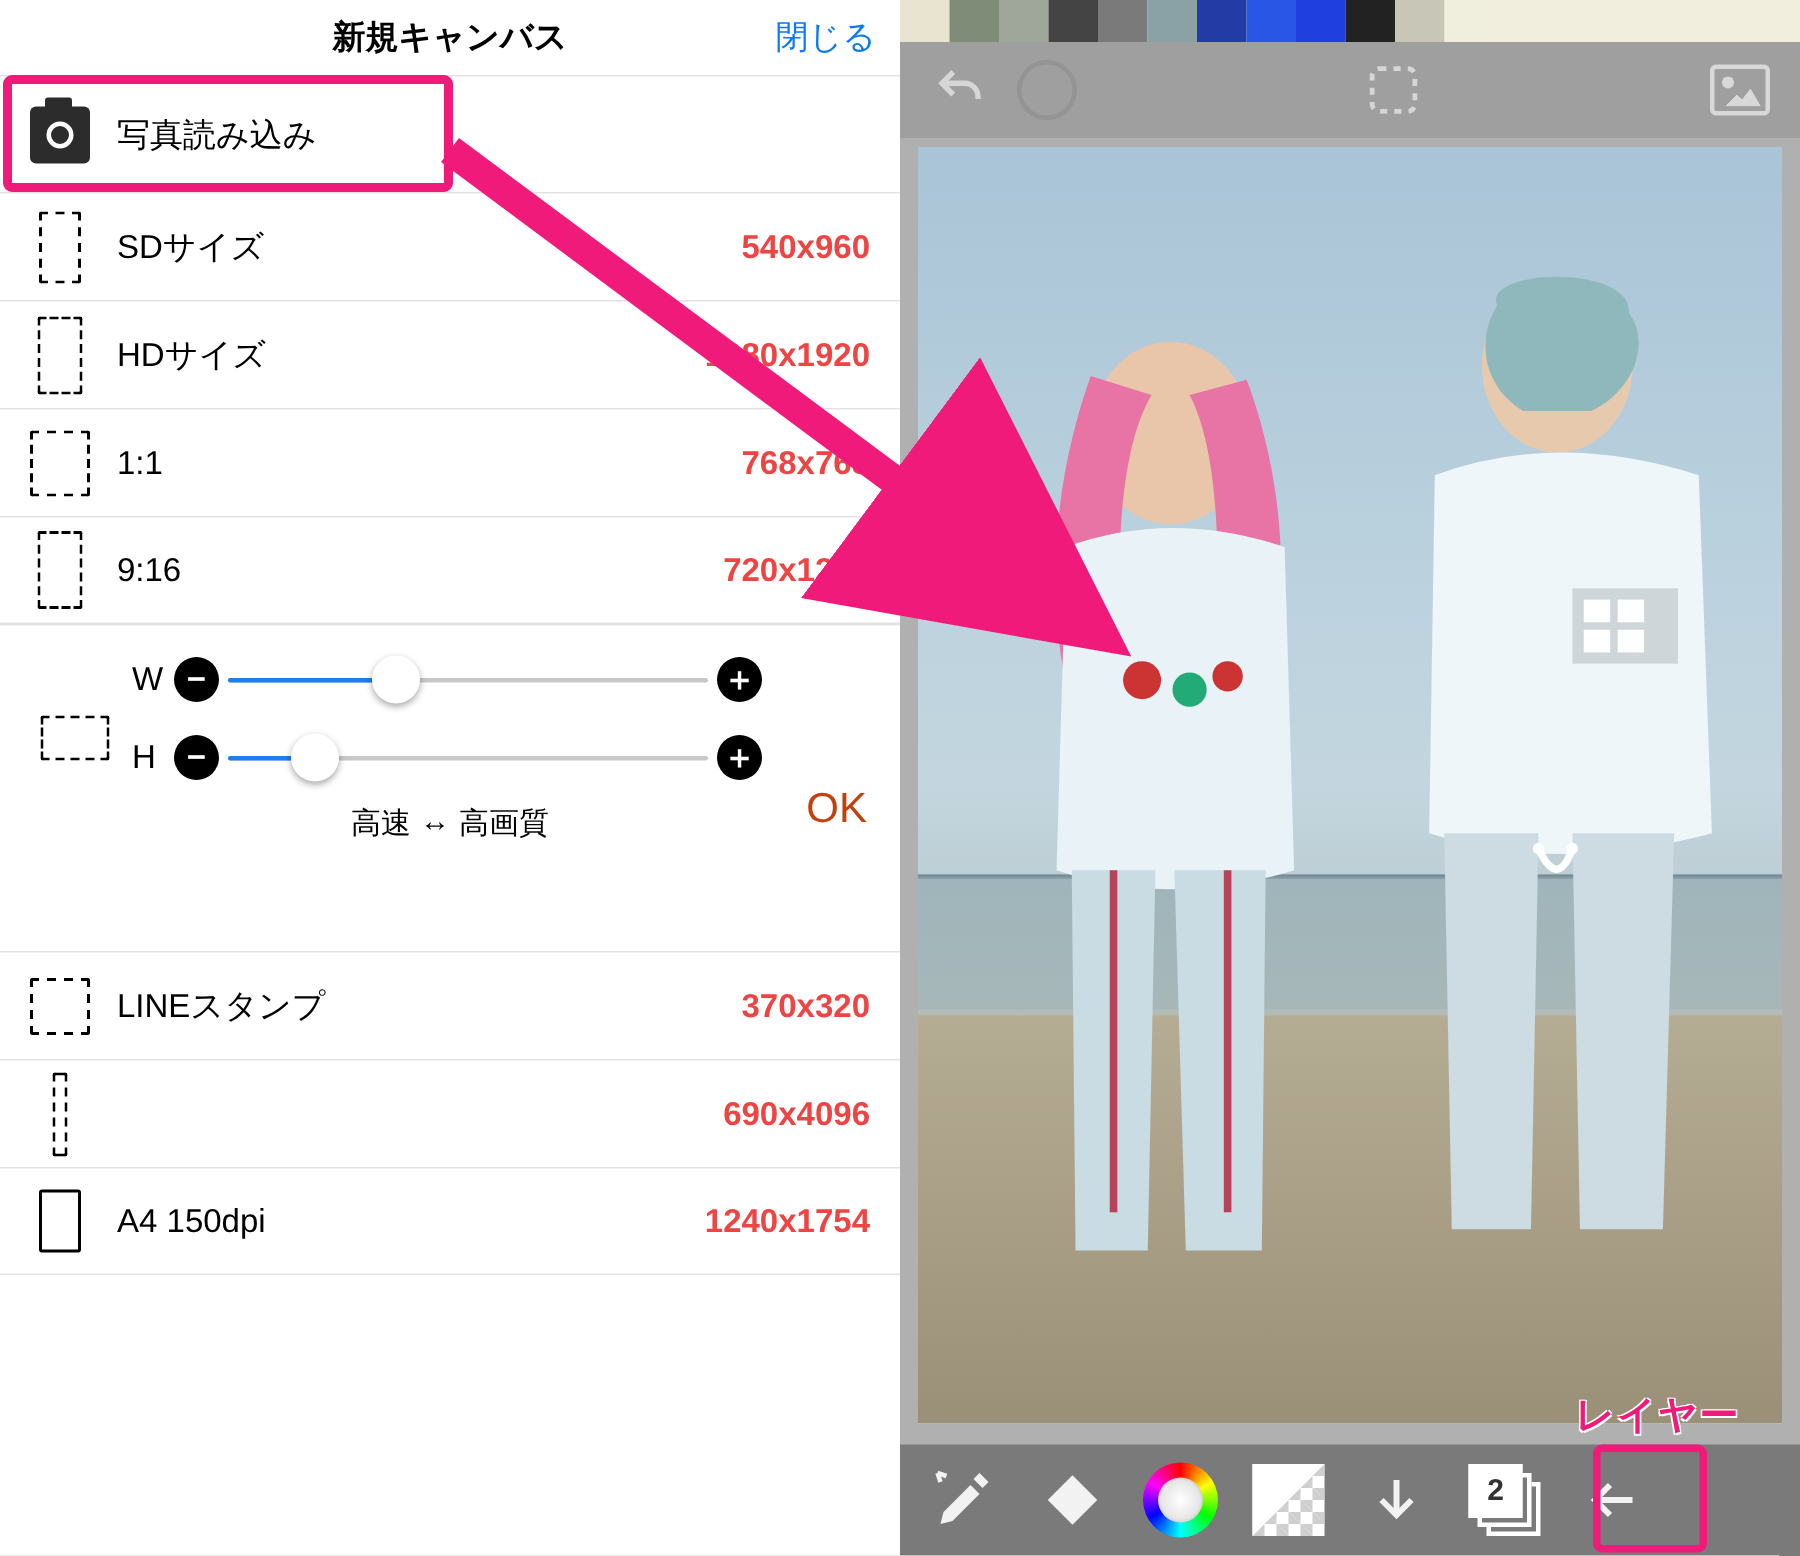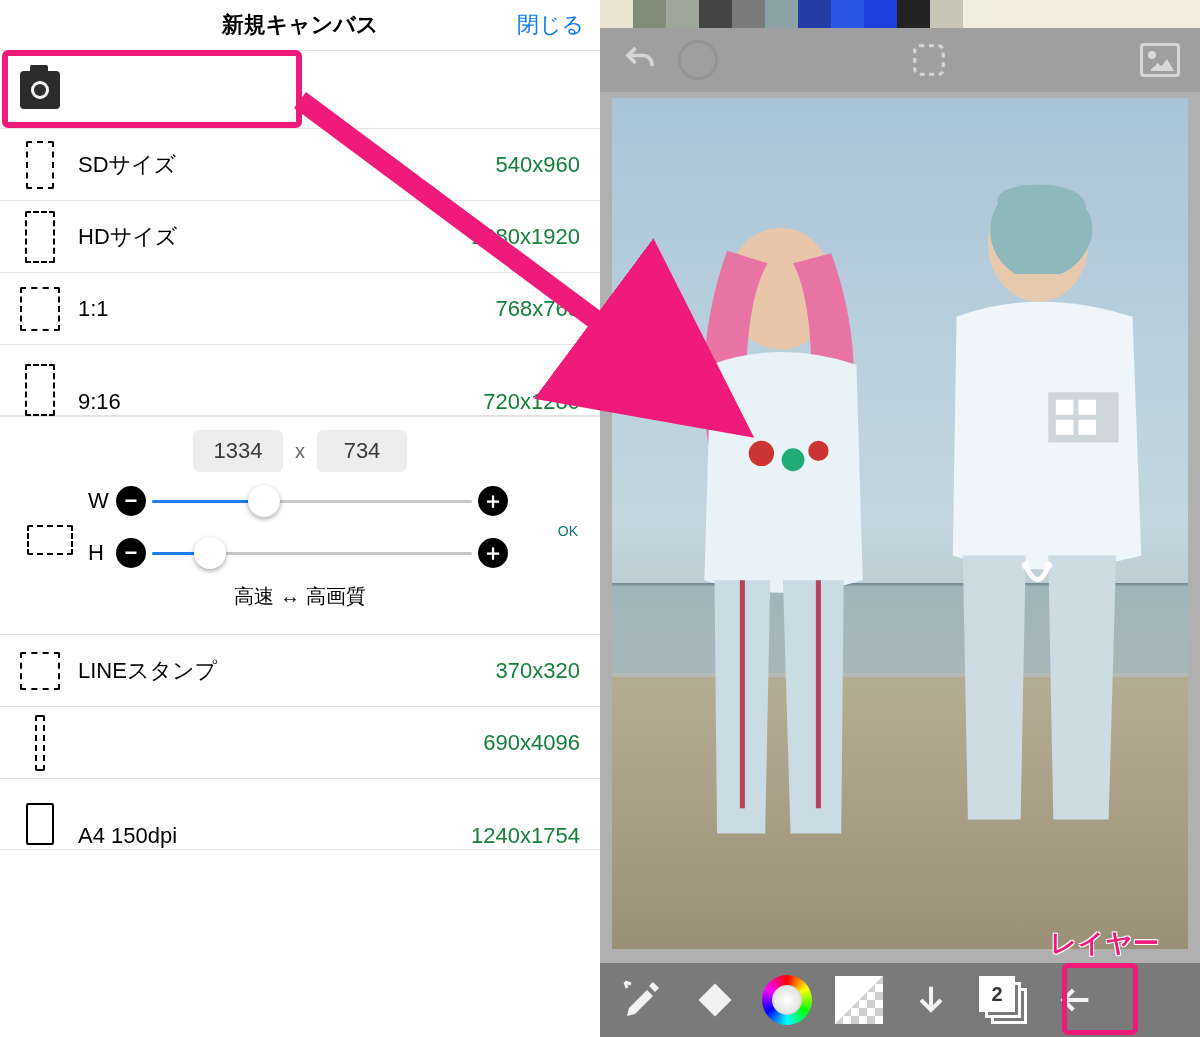--- a/index.html
+++ b/index.html
@@ -7,24 +7,24 @@
   .app { display:flex; width:1200px; height:1037px; position:relative; }
   .left-pane { width:600px; height:1029px; background:#fff; position:relative; }
   .right-pane { width:600px; height:1037px; position:relative; background:#b0b0b0; }
 
   
   .lp-header { height:50px; display:flex; align-items:center; justify-content:center; position:relative; background:#fff; }
   .lp-title { font-size:22px; font-weight:600; color:#000; }
   .lp-close { position:absolute; right:16px; color:#0a7af5; font-size:22px; font-weight:500; }
 
   .row { height:72px; display:flex; align-items:center; padding:0 20px; border-top:1px solid #e2e2e2; font-size:22px; color:#000; position:relative; background:#fff; }
-  .row:last-child { border-bottom:1px solid #e2e2e2;align-items:flex-end; }
+  .row:last-child { border-bottom:1px solid #e2e2e2; }
   .row .thumb { width:40px; height:50px; margin-right:18px; display:flex; align-items:center; justify-content:center; }
   .row .label { flex:1; }
-  .row .dim { color:#15803d; margin-left:auto; }
+  .row .dim { color:#ef4444; margin-left:auto;font-weight:bold; }
 
   
   .highlight-box { position:absolute; left:2px; top:50px; width:300px; height:78px; border:6px solid #f01a7a; border-radius:6px; pointer-events:none; z-index:5; }
 
   
   .camera-ic { width:46px; height:38px; background:#2c2c2c; border-radius:4px; position:relative; display:flex; align-items:center; justify-content:center; }
   .camera-ic::before { content:''; position:absolute; top:-6px; left:10px; width:18px; height:8px; background:#2c2c2c; border-radius:2px 2px 0 0; }
   .camera-ic .lens { width:18px; height:18px; border:3px solid #fff; border-radius:50%; }
 
   
@@ -48,21 +48,21 @@
   .cb-x { margin:0 8px; font-size:20px; color:#666; }
   .cb-row { display:flex; align-items:center; height:52px; }
   .cb-thumb { width:60px; margin-right:8px; display:flex; align-items:center; justify-content:center; }
   .cb-label { width:28px; font-size:22px; }
   .slider-wrap { flex:1; display:flex; align-items:center; gap:6px; }
   .circ-btn { width:30px; height:30px; border-radius:50%; background:#000; color:#fff; display:flex; align-items:center; justify-content:center; font-size:22px; font-weight:bold; line-height:1; }
   .slider { flex:1; height:6px; position:relative; }
   .slider .track-bg { position:absolute; left:0; right:0; top:2px; height:3px; background:#c8c8c8; border-radius:2px; }
   .slider .track-fill { position:absolute; left:0; top:2px; height:3px; background:#1e7df0; border-radius:2px; }
   .slider .knob { position:absolute; top:-13px; width:32px; height:32px; border-radius:50%; background:#fff; box-shadow:0 2px 5px rgba(0,0,0,.35); }
-  .cb-ok { position:absolute; right:22px; top:106px; color:#0f766e; font-size:14px; }
+  .cb-ok { position:absolute; right:22px; top:106px; color:#c2410c; font-size:28px; }
   .quality-row { text-align:center; font-size:20px; color:#000; margin-top:4px; display:flex; justify-content:center; align-items:center; gap:6px; }
 
   
   .arrow-svg { position:absolute; left:0; top:0; width:1200px; height:1037px; pointer-events:none; z-index:50; }
 
   
   .tab-strip { position:absolute; left:0; right:0; top:0; height:28px; background:#f1eedd; display:flex; }
   .tab-thumb { height:28px; }
   .tab-c0 { width:33px; background:#e8e4cf; }
   .tab-c1 { width:33px; background:#7f8c78; }
@@ -133,20 +133,21 @@
       <div class="lp-title">新規キャンバス</div>
       <div class="lp-close">閉じる</div>
     </div>
 
     <div class="row" style="height:78px;">
       <div class="thumb">
           <div class="camera-ic">
             <div class="lens"></div>
           </div>
         </div>
+      <div class="label">写真読み込み</div>
     </div>
     <div class="highlight-box"></div>
 
     <div id="presets1">
         <div class="row">
           <div class="thumb">
             <div class="dash dash-540x960"></div>
           </div>
           <div class="label">SDサイズ</div>
           <div class="dim">540x960</div>
@@ -168,25 +169,20 @@
         <div class="row">
           <div class="thumb">
             <div class="dash dash-9-16"></div>
           </div>
           <div class="label">9:16</div>
           <div class="dim">720x1280</div>
         </div>
       </div>
 
     <div class="custom-block">
-      <div class="cb-inputs">
-        <div class="cb-field">1334</div>
-        <div class="cb-x">x</div>
-        <div class="cb-field">734</div>
-      </div>
       <div style="display:flex; align-items:center;">
         <div class="cb-thumb" style="margin-top:26px;">
             <div class="dash dash-custom"></div>
           </div>
         <div style="flex:1;">
           <div class="cb-row">
             <div class="cb-label">W</div>
             <div class="slider-wrap">
               <div class="circ-btn">−</div>
               <div class="slider">

